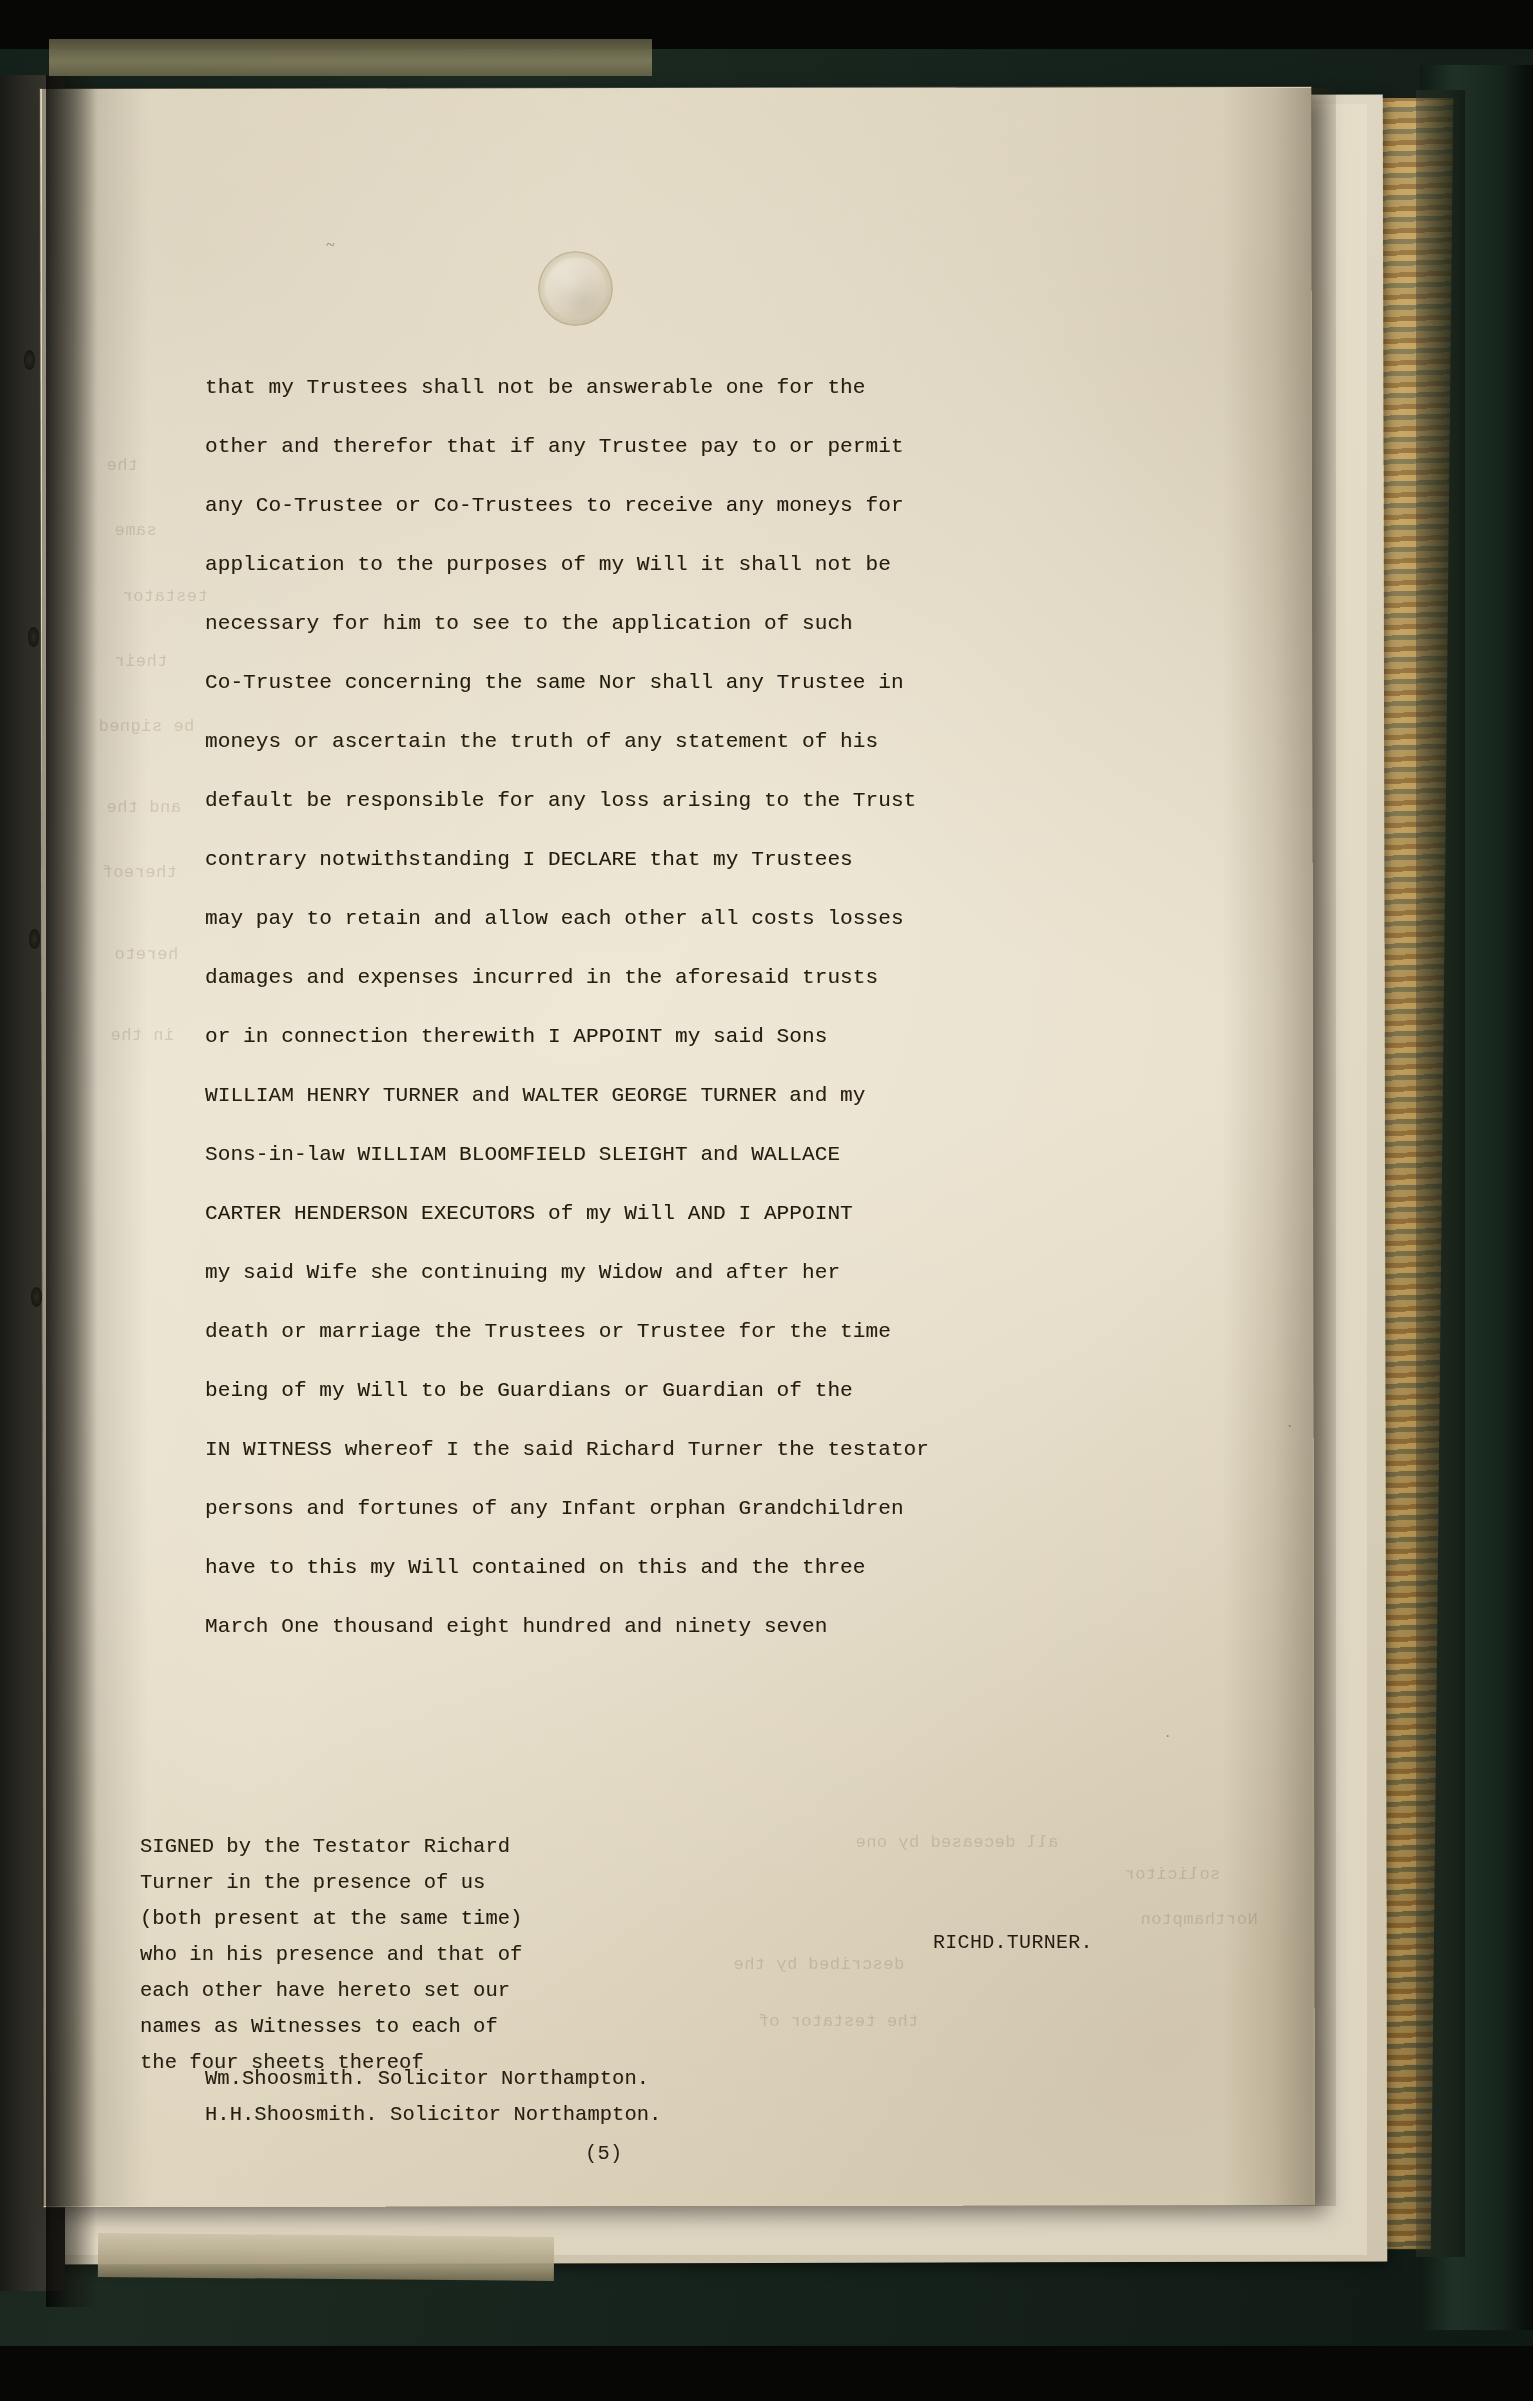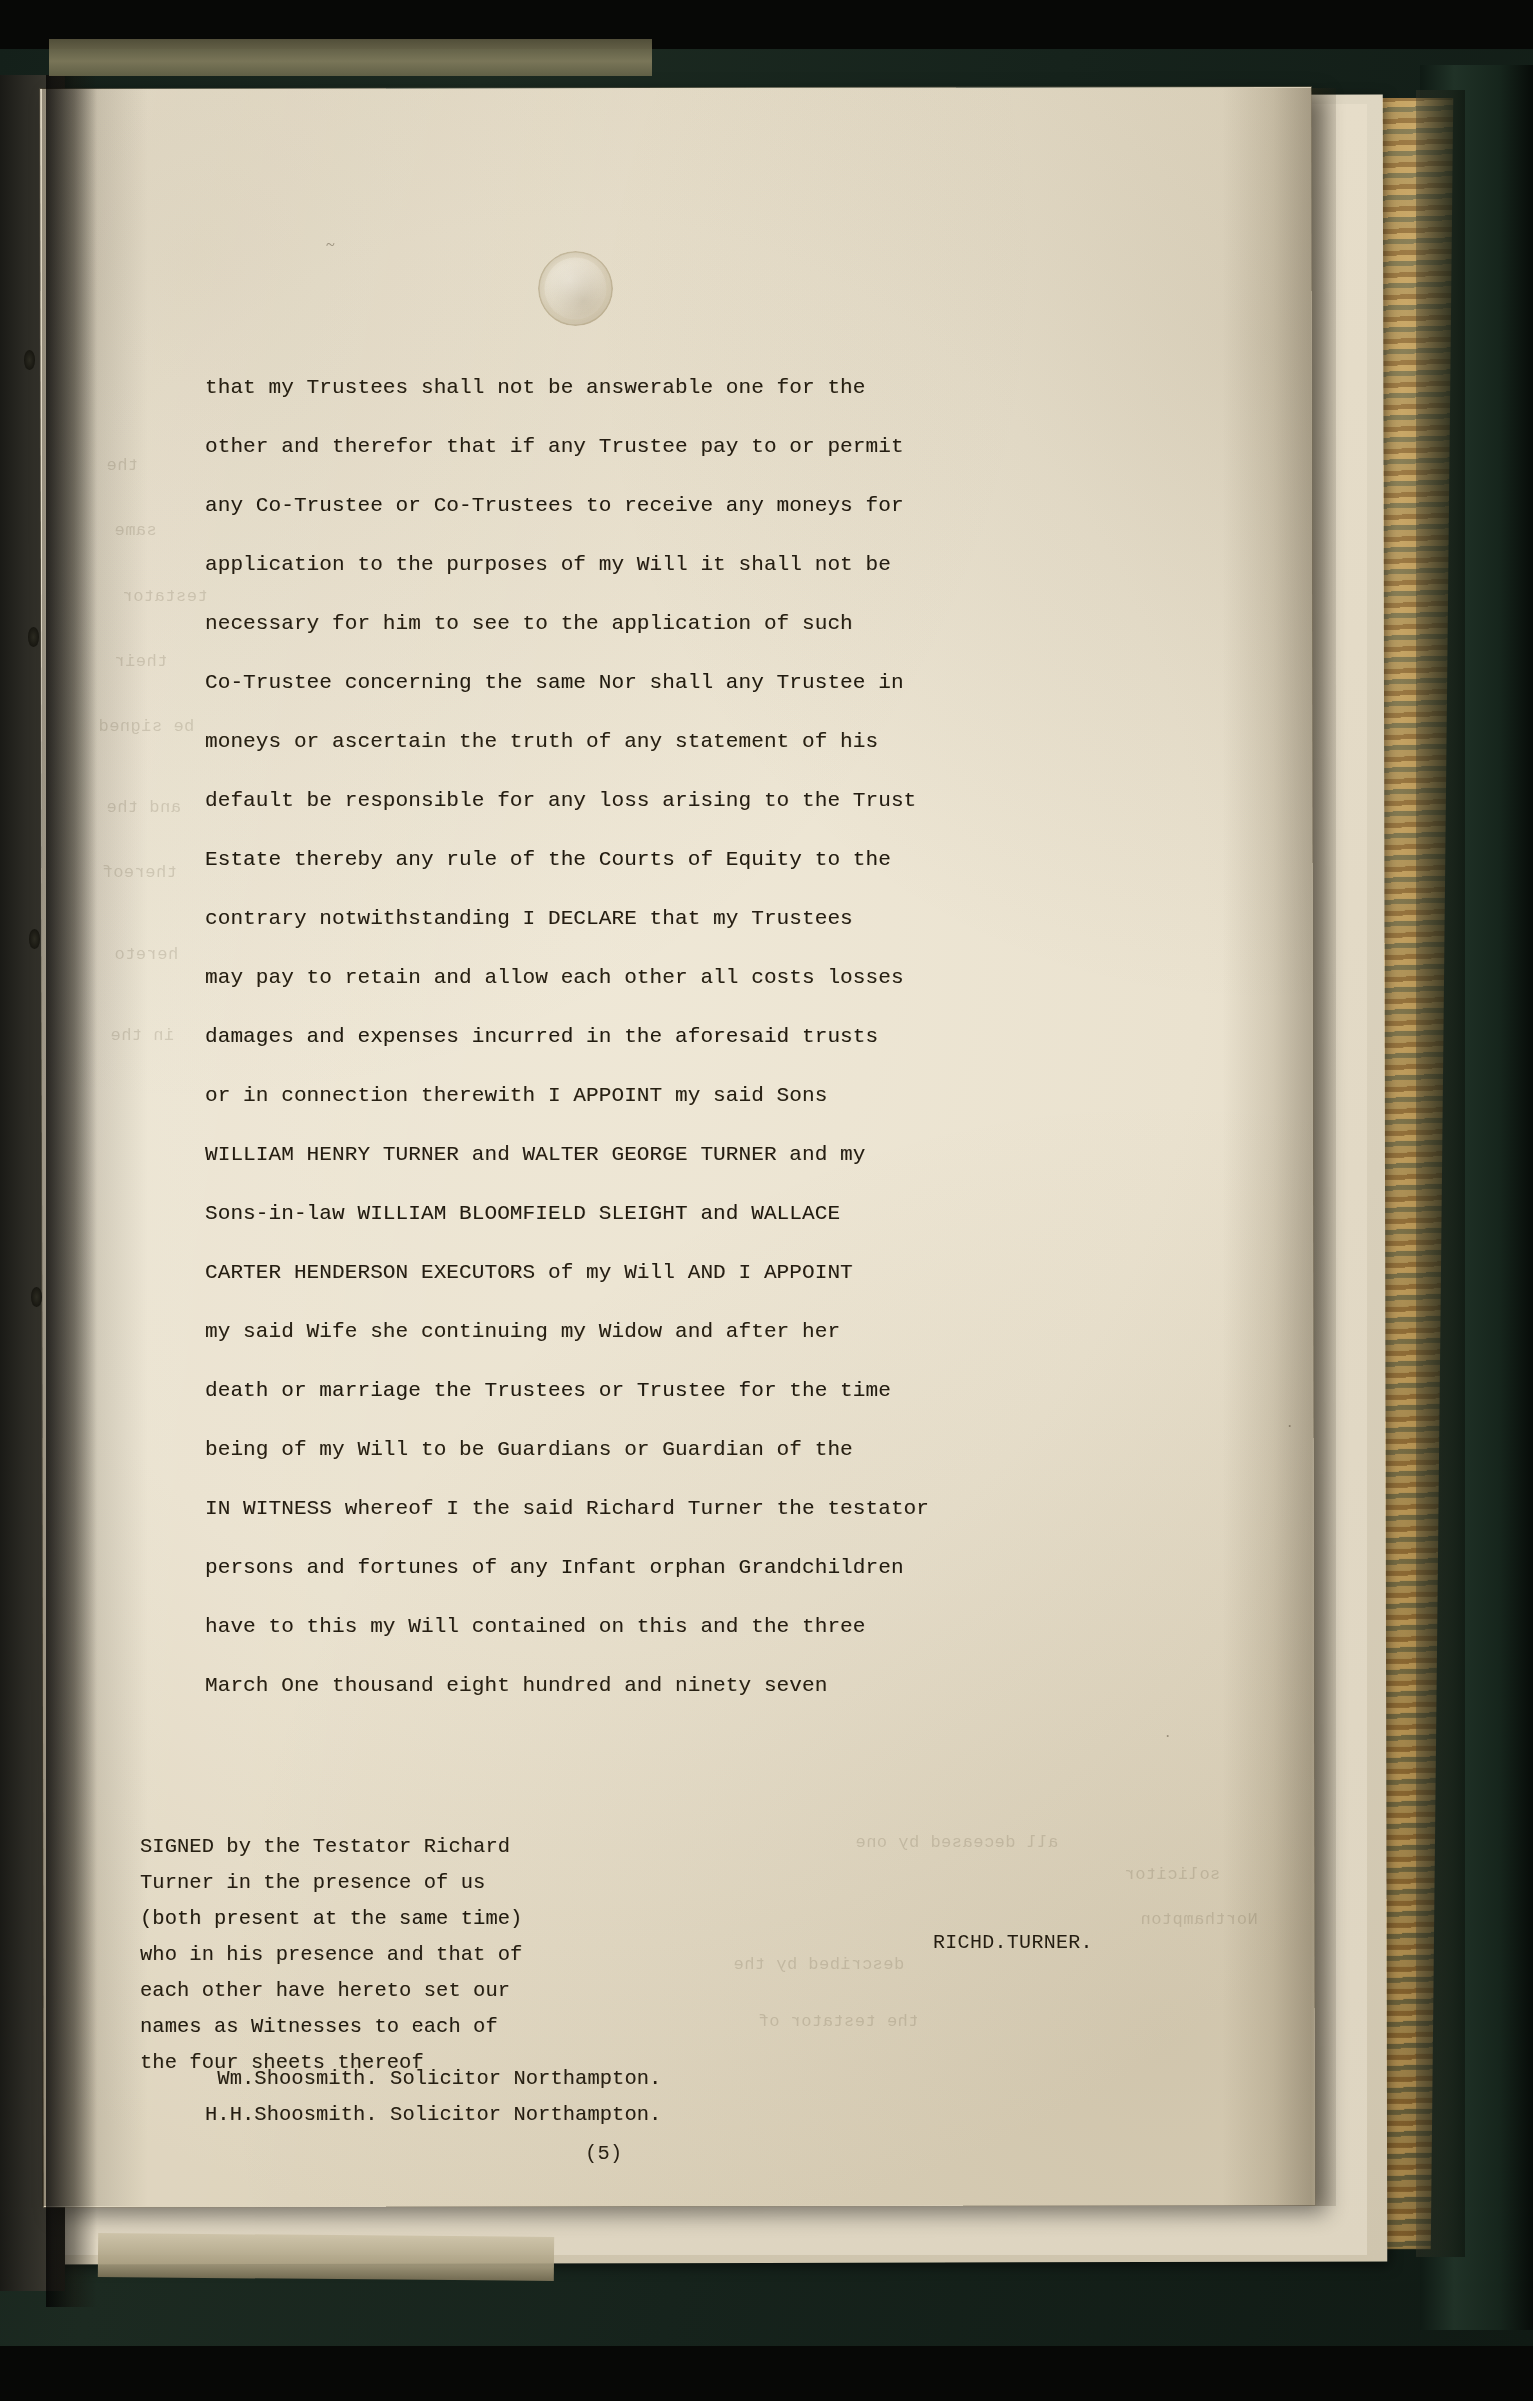--- a/index.html
+++ b/index.html
@@ -246,21 +246,20 @@
     line-height: 36px;
   }
   .witnesses {
     position: absolute;
     left: 205px;
     top: 2061px;
   }
   .witnesses .line {
     font-size: 20.4px;
     line-height: 36px;
-    text-align: right;
   }
   .signature {
     position: absolute;
     left: 933px;
     top: 1931px;
     font-family: "Liberation Mono", monospace;
     font-size: 20px;
     letter-spacing: 0.3px;
     color: #241d12;
     white-space: pre;
@@ -337,21 +336,20 @@
 
   <div class="doc" id="body-lines">
       <div class="line">that my Trustees shall not be answerable one for the</div>
       <div class="line">other and therefor that if any Trustee pay to or permit</div>
       <div class="line">any Co-Trustee or Co-Trustees to receive any moneys for</div>
       <div class="line">application to the purposes of my Will it shall not be</div>
       <div class="line">necessary for him to see to the application of such</div>
       <div class="line">Co-Trustee concerning the same Nor shall any Trustee in</div>
       <div class="line">moneys or ascertain the truth of any statement of his</div>
       <div class="line">default be responsible for any loss arising to the Trust</div>
-      <div class="line">Estate thereby any rule of the Courts of Equity to the</div>
       <div class="line">contrary notwithstanding I DECLARE that my Trustees</div>
       <div class="line">may pay to retain and allow each other all costs losses</div>
       <div class="line">damages and expenses incurred in the aforesaid trusts</div>
       <div class="line">or in connection therewith I APPOINT my said Sons</div>
       <div class="line">WILLIAM HENRY TURNER and WALTER GEORGE TURNER and my</div>
       <div class="line">Sons-in-law WILLIAM BLOOMFIELD SLEIGHT and WALLACE</div>
       <div class="line">CARTER HENDERSON EXECUTORS of my Will AND I APPOINT</div>
       <div class="line">my said Wife she continuing my Widow and after her</div>
       <div class="line">death or marriage the Trustees or Trustee for the time</div>
       <div class="line">being of my Will to be Guardians or Guardian of the</div>

